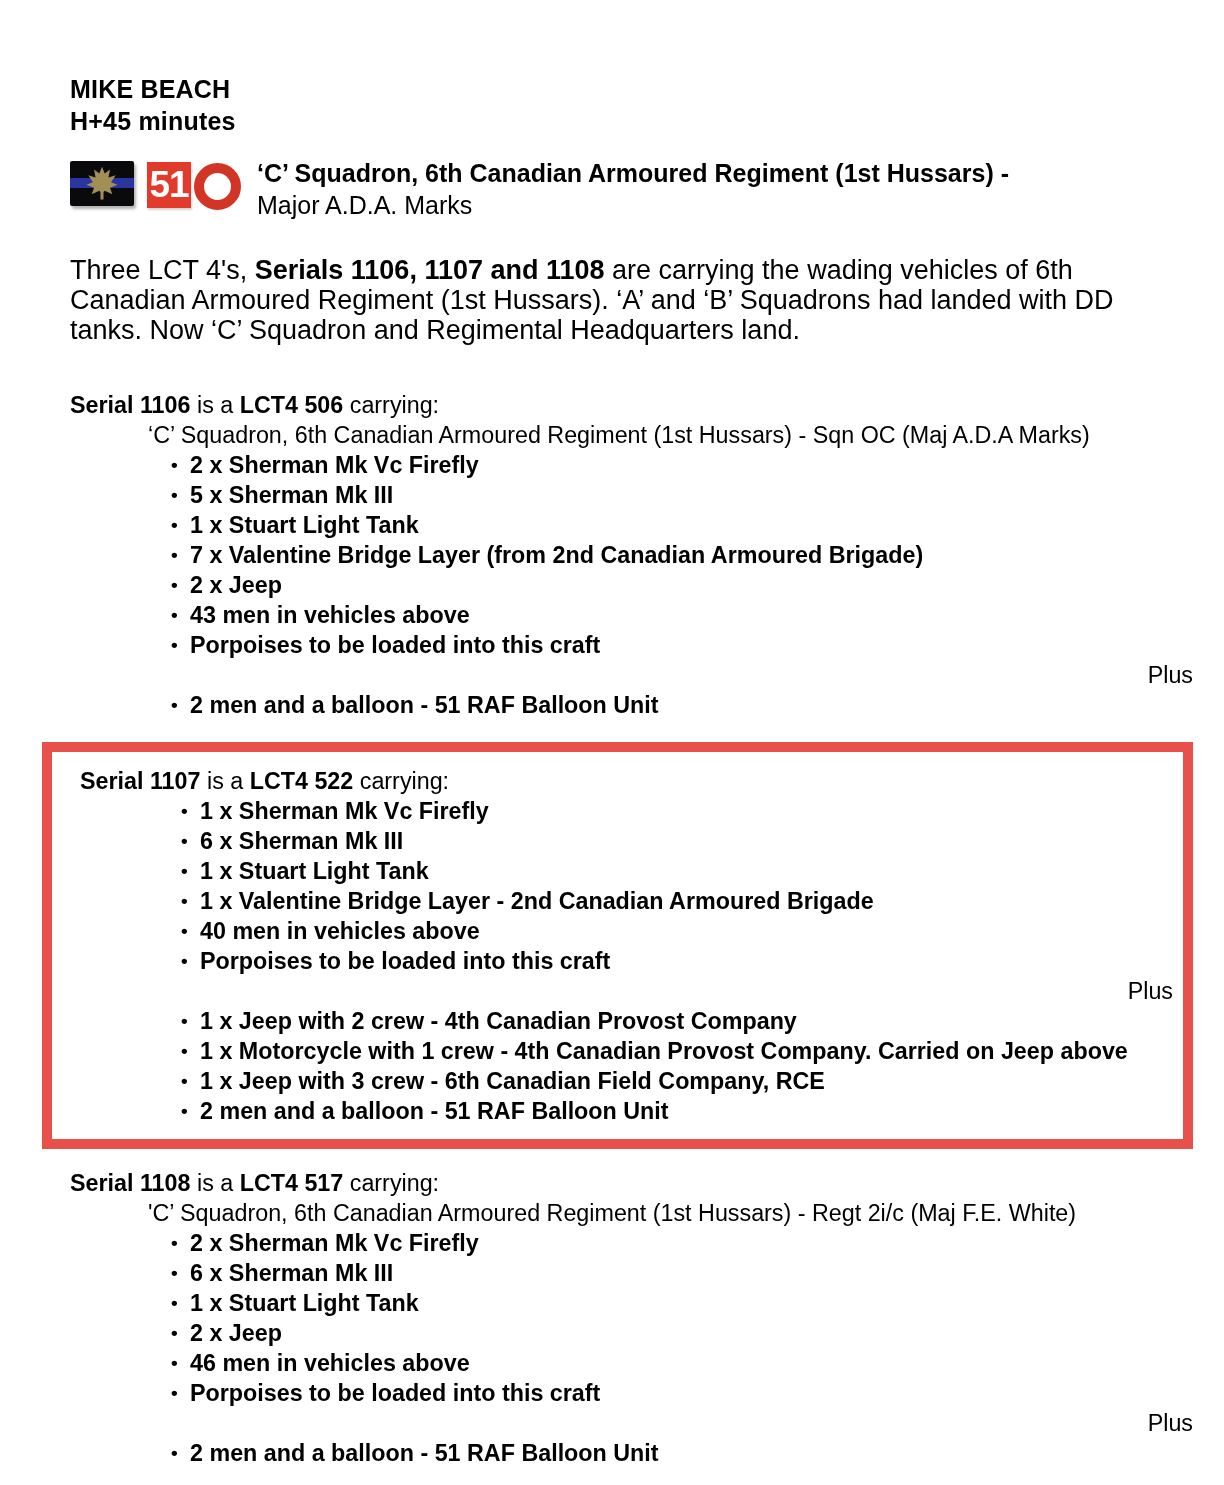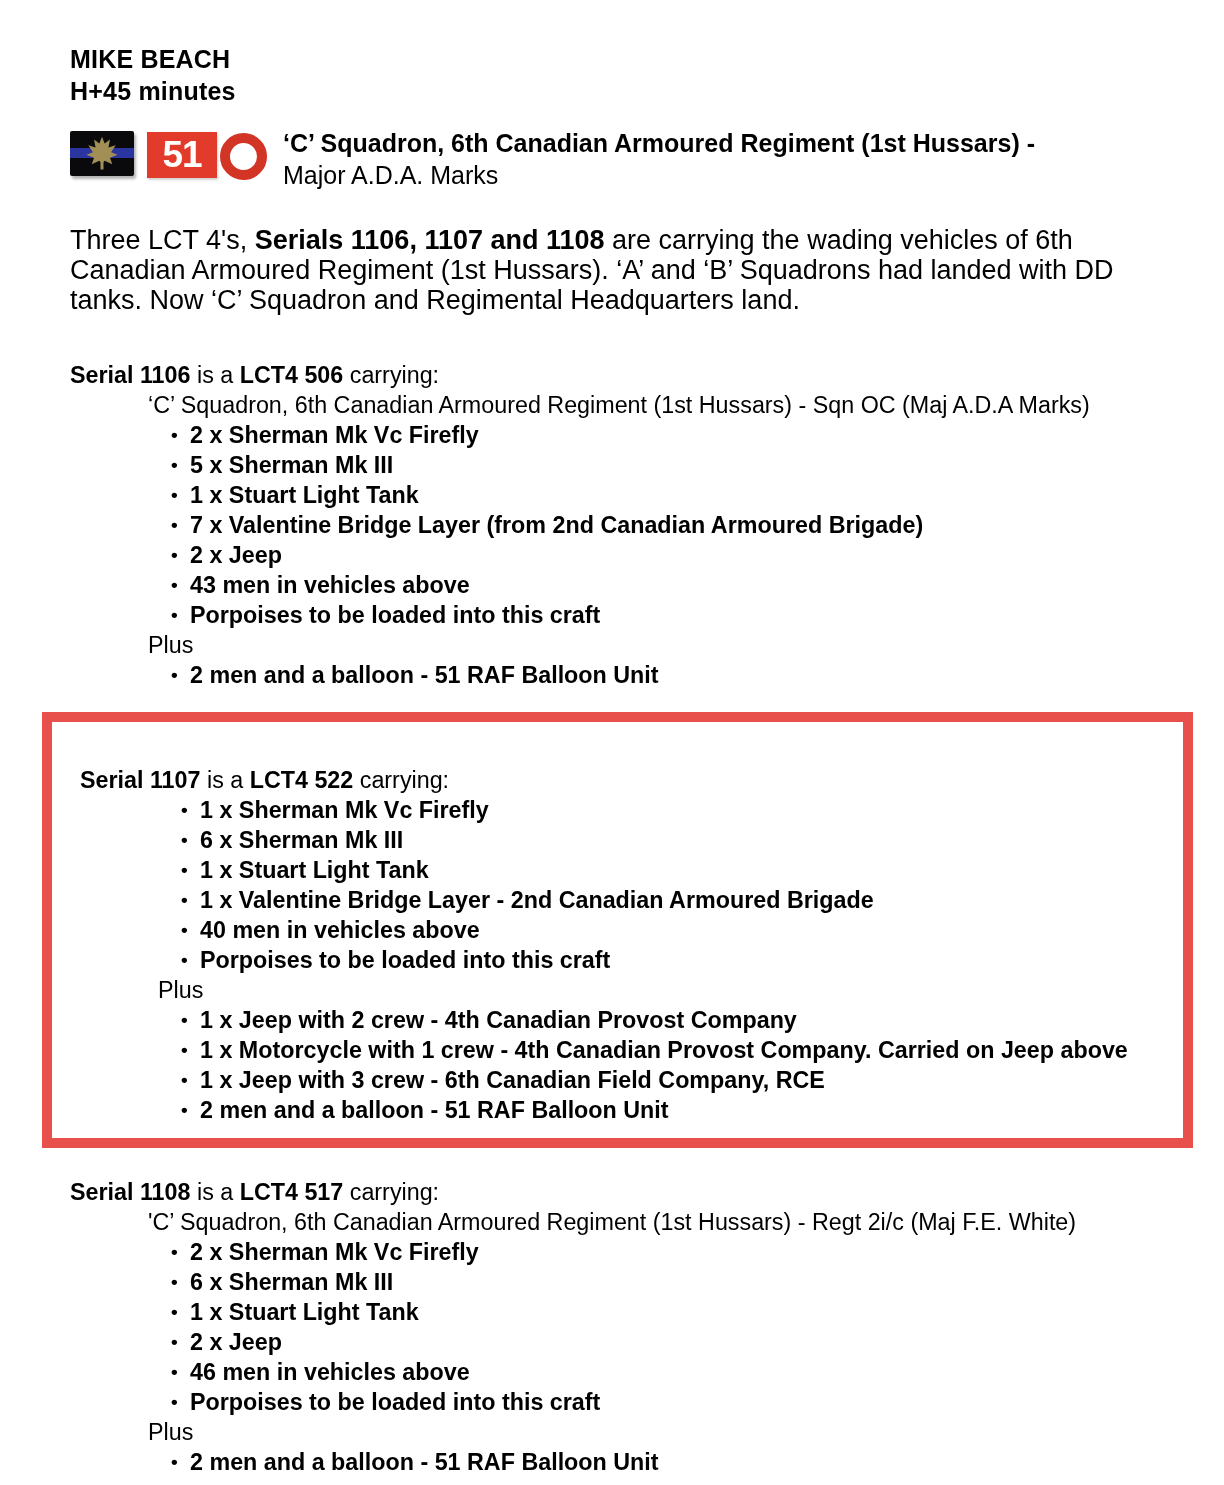--- a/index.html
+++ b/index.html
@@ -6,54 +6,54 @@
   .page {
     position:relative;
     width:1224px;
     min-height:1485px;
     box-sizing:border-box;
     padding:43px 31px 40px 70px;
     background:#ffffff;
     color:#000;
     font-family:"Liberation Sans", sans-serif;
   }
-  .doc-header { font-size:25px; font-weight:700; line-height:32px; letter-spacing:0.2px; }
+  .doc-header { font-size:25px; font-weight:700; line-height:32px; letter-spacing:0.2px;margin-top:30px; }
   .doc-header div { white-space:nowrap; }
 
   .badge-row { display:flex; align-items:flex-start; margin-top:24px; }
   .flag-badge {
     position:relative; width:64px; height:45px; flex:none;
     background:var(--flag-black, #0a0a0c); border-radius:2px;
     box-shadow:2px 3px 3px rgba(0,0,0,0.30);
   }
   .flag-stripe { position:absolute; left:0; right:0; top:17px; height:10px; background:var(--flag-blue, #2b35a0); }
   .flag-badge svg { position:absolute; left:13px; top:3px; width:38px; height:39px; }
   .badge-51 {
-    width:70px; height:46px; flex:none; margin-left:13px; margin-top:1px;
+    width:44px; height:46px; flex:none; margin-left:13px; margin-top:1px;
     background:var(--badge-red, #e23b2c); color:#ffffff;
     font-size:37px; font-weight:700; letter-spacing:-1px;
     display:flex; align-items:center; justify-content:center;
     box-shadow:1px 2px 2px rgba(0,0,0,0.18);
   }
   .badge-ring {
     width:47px; height:47px; flex:none; margin-left:3px; margin-top:2px;
     box-sizing:border-box; border:10px solid var(--ring-red, #d23425);
     border-radius:50%; background:transparent;
   }
   .title-block { margin-left:16px; margin-top:-4px; font-size:25px; line-height:32px; }
   .title-line1 { font-weight:700; }
 
   .intro { margin:34px 0 0 0; font-size:27px; line-height:30px; max-width:1062px; }
 
-  .section { font-size:23.3px; line-height:30px;margin-top:29px; }
+  .section { font-size:23.3px; line-height:30px; }
   .section p { margin:0; }
   .section-1106 { margin-top:45px; }
   .serial-header strong { font-weight:700; }
   .unit-line { padding-left:78px; }
-  .plus-label { padding-left:78px; }
+  .plus-label { padding-left:78px;text-align:right; }
   ul.cargo-list { list-style:none; margin:0; padding:0 0 0 120px;font-weight:bold; }
   ul.cargo-list li { position:relative; }
   ul.cargo-list li::before {
     content:"\2022";
     position:absolute; left:-19px; top:0px;
     font-size:19px; line-height:30px; color:#000;
   }
 
   .highlight-box {
     box-sizing:border-box;

